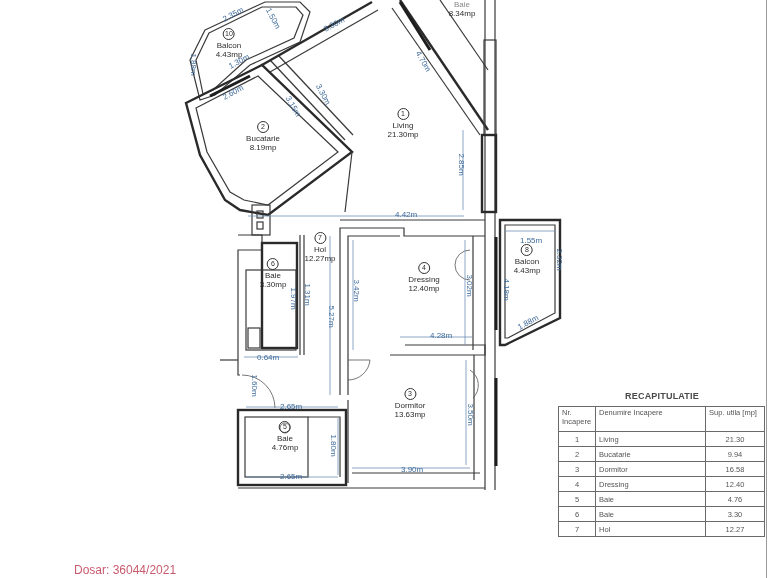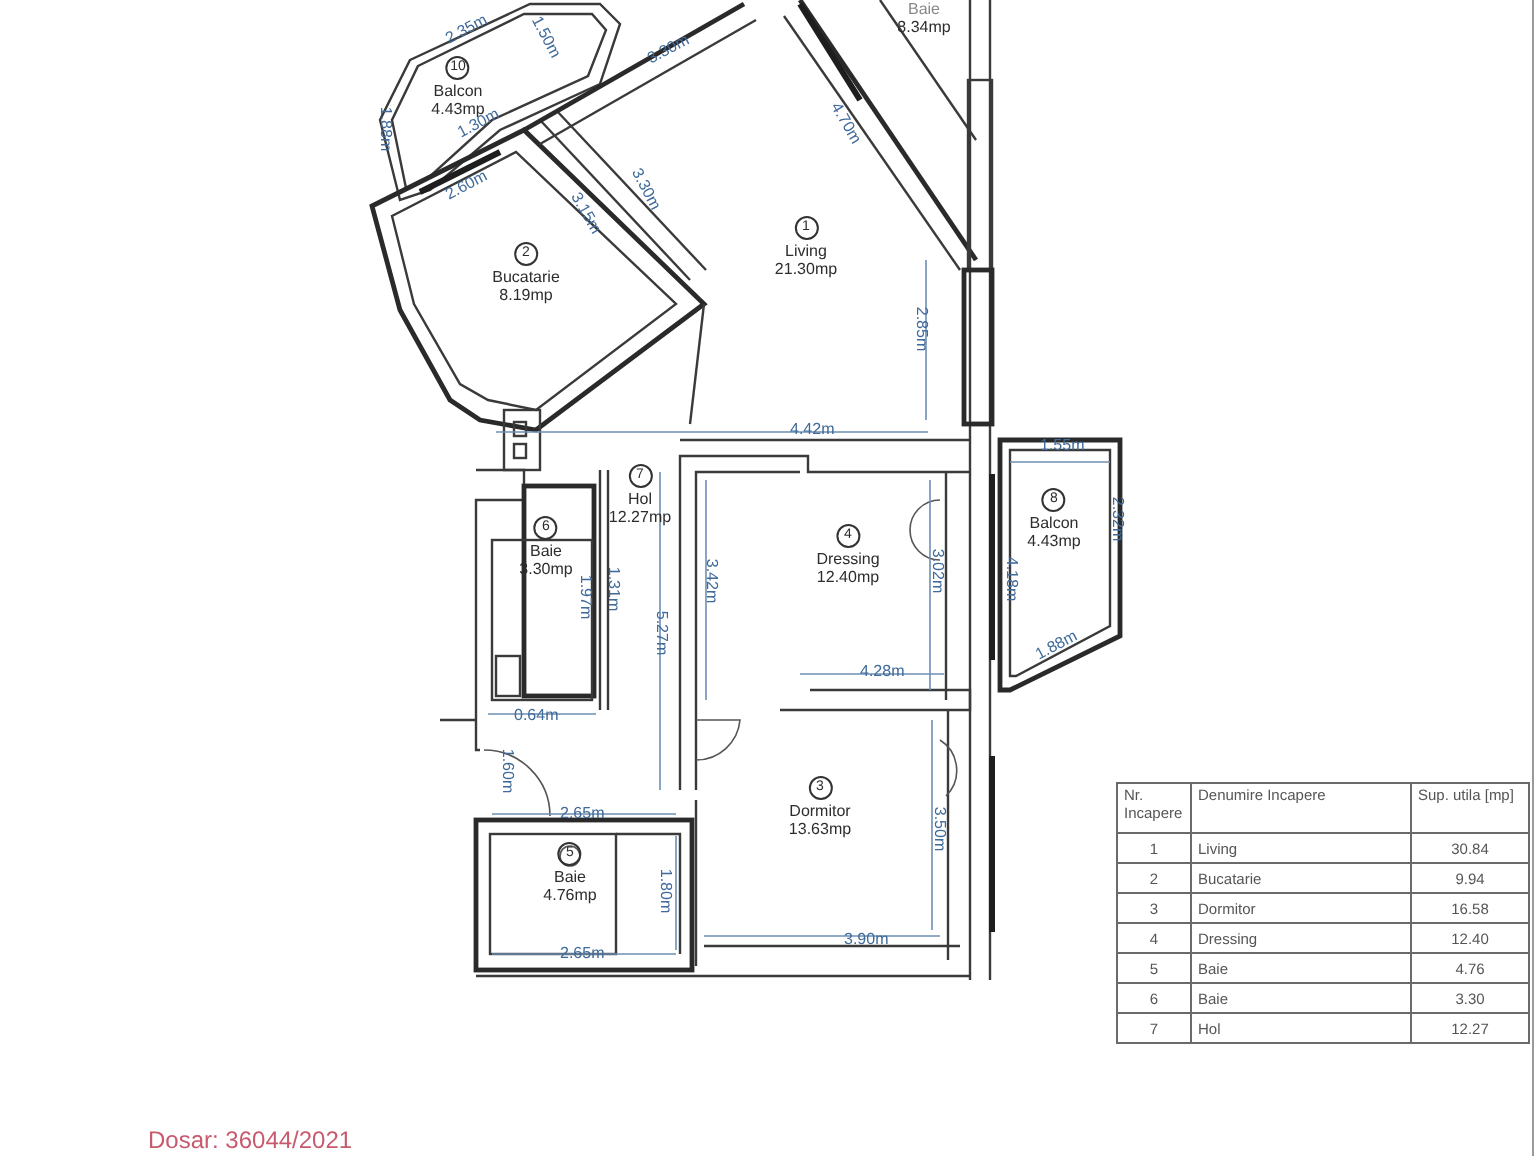--- a/index.html
+++ b/index.html
@@ -184,44 +184,45 @@
 <span class="dim-label" style="left:262px; top:14px; transform:rotate(62deg);">1.50m</span>
 <span class="dim-label" style="left:182px; top:60px; transform:rotate(90deg);">1.88m</span>
 <span class="dim-label" style="left:228px; top:57px; transform:rotate(-28deg);">1.30m</span>
 <span class="dim-label" style="left:395px; top:210px;">4.42m</span>
 <span class="dim-label" style="left:345px; top:286px; transform:rotate(90deg);">3.42m</span>
 <span class="dim-label" style="left:458px; top:281px; transform:rotate(90deg);">3.02m</span>
 <span class="dim-label" style="left:430px; top:331px;">4.28m</span>
 <span class="dim-label" style="left:320px; top:312px; transform:rotate(90deg);">5.27m</span>
 <span class="dim-label" style="left:282px; top:294px; transform:rotate(90deg);">1.97m</span>
 <span class="dim-label" style="left:296px; top:290px; transform:rotate(90deg);">1.31m</span>
-<span class="dim-label" style="left:520px; top:218px;">1.55m</span>
+<span class="dim-label" style="left:520px; top:236px;">1.55m</span>
 <span class="dim-label" style="left:548px; top:255px; transform:rotate(90deg);">2.32m</span>
 <span class="dim-label" style="left:495px; top:285px; transform:rotate(90deg);">4.18m</span>
 <span class="dim-label" style="left:517px; top:318px; transform:rotate(-28deg);">1.88m</span>
 <span class="dim-label" style="left:257px; top:353px;">0.64m</span>
 <span class="dim-label" style="left:243px; top:381px; transform:rotate(90deg);">1.60m</span>
 <span class="dim-label" style="left:280px; top:402px;">2.65m</span>
 <span class="dim-label" style="left:280px; top:472px;">2.65m</span>
 <span class="dim-label" style="left:322px; top:441px; transform:rotate(90deg);">1.80m</span>
-<span class="dim-label" style="left:422px; top:465px;">3.90m</span>
+<span class="dim-label" style="left:401px; top:465px;">3.90m</span>
 <span class="dim-label" style="left:459px; top:410px; transform:rotate(90deg);">3.50m</span>
 
 <div id="recap">
+  <div id="recap-title">RECAPITULATIE</div>
   <table>
     <tbody>
         <tr>
       <th>Nr. Incapere</th>
       <th>Denumire Incapere</th>
       <th>Sup. utila [mp]</th>
     </tr>
     <tr>
       <td class="nr">1</td>
       <td>Living</td>
-      <td class="val">30.84</td>
+      <td class="val">21.30</td>
     </tr>
     <tr>
       <td class="nr">2</td>
       <td>Bucatarie</td>
       <td class="val">9.94</td>
     </tr>
     <tr>
       <td class="nr">3</td>
       <td>Dormitor</td>
       <td class="val">16.58</td>

